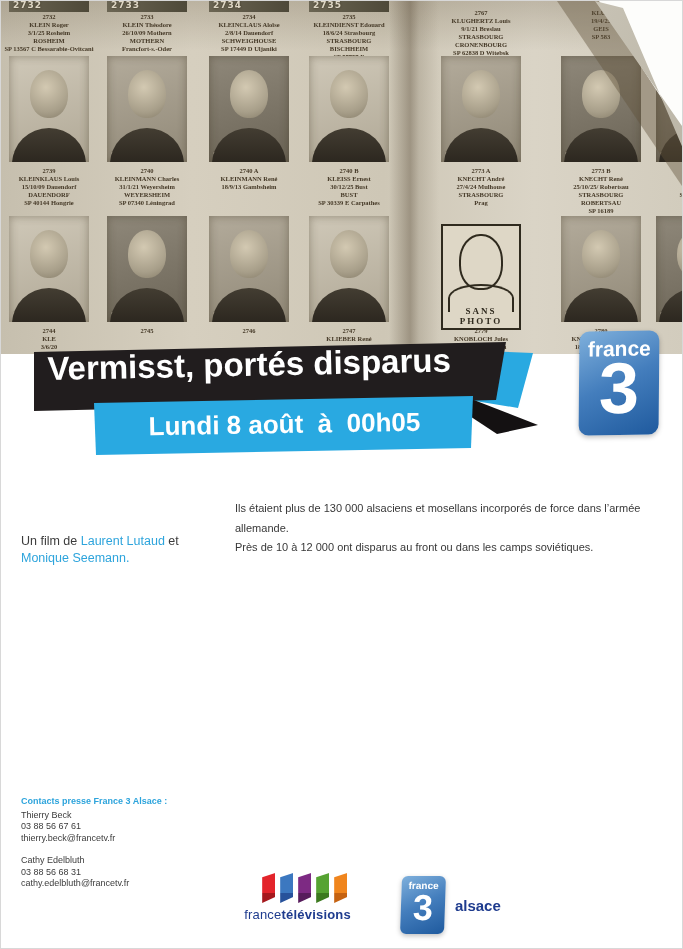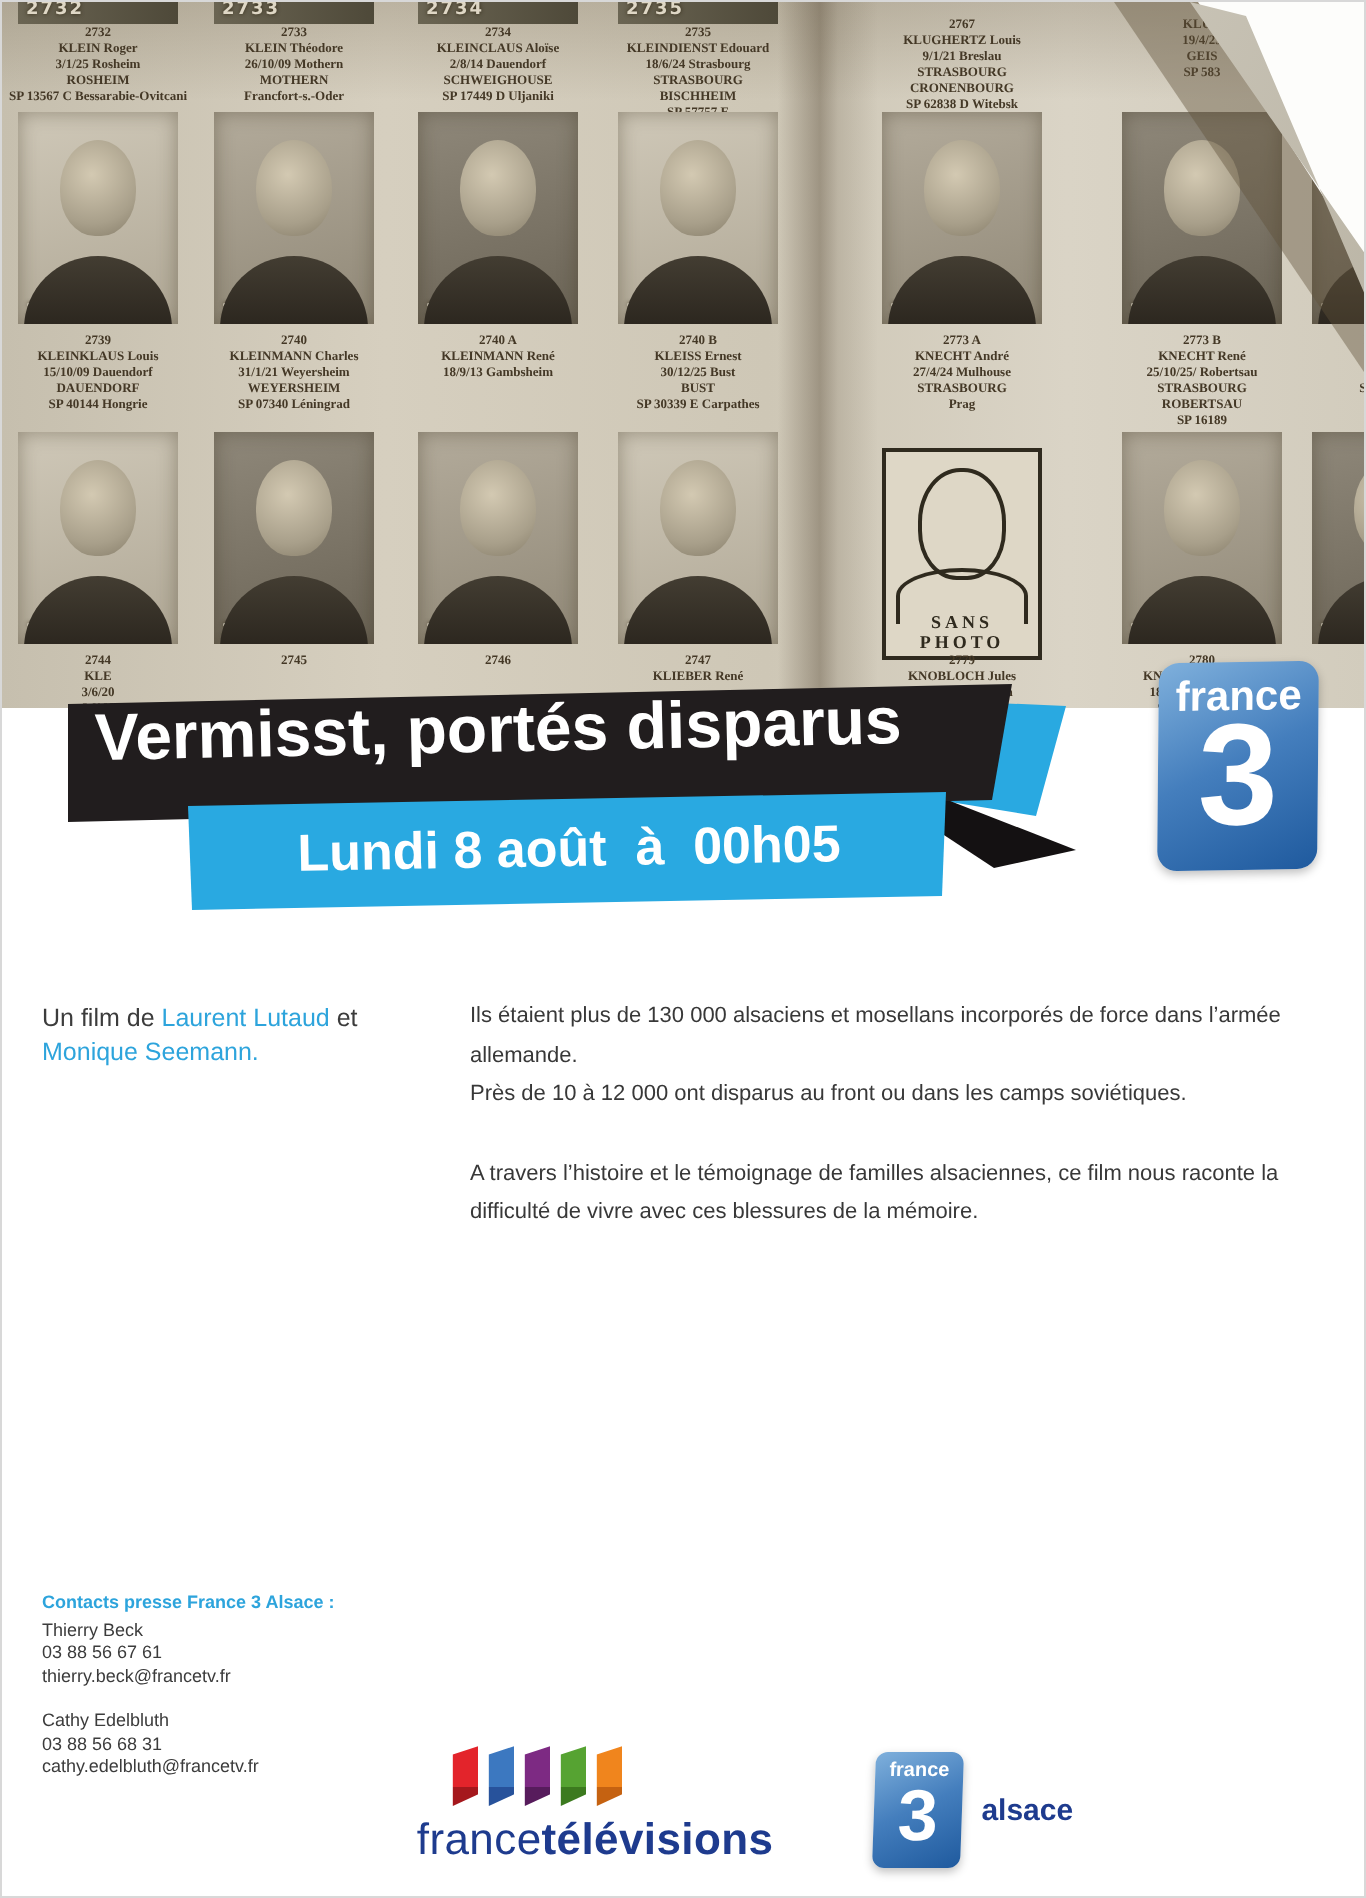--- a/index.html
+++ b/index.html
@@ -60,38 +60,38 @@
 
   
   .f3-shape{background:linear-gradient(155deg,#7fb0dc 0%,#447ebd 48%,#1f5a9e 100%);box-shadow:0 2px 5px rgba(0,0,0,.25);}
   .f3big{position:absolute;left:578px;top:330px;width:80px;height:104px;border-radius:10px;
     transform:rotate(-1deg) skewX(-1.5deg);}
   .f3big .fr{margin-top:7px;text-align:center;color:#fff;font-weight:bold;font-size:21px;line-height:21px;}
   .f3big .three{text-align:center;color:#fff;font-weight:bold;font-size:72px;line-height:66px;margin-top:-4px;}
 
   
   .credits{position:absolute;left:20px;top:500px;width:198px;font-size:12.5px;line-height:16.5px;color:var(--text);}
-  .credits .blk{margin-bottom:20px;}
+  .credits .blk{margin-bottom:20px;margin-top:32px;}
   .blue{color:var(--link-blue);}
   .support{white-space:pre-line;}
   .main-col{position:absolute;left:234px;top:498px;width:436px;font-size:11px;line-height:19.5px;color:#383838;}
   .main-col p{margin:0 0 20px 0;white-space:pre-line;}
   .contacts{position:absolute;left:20px;top:795px;font-size:9px;line-height:11.5px;color:var(--text);}
   .contacts .head{color:var(--link-blue);font-weight:bold;margin-bottom:2px;}
   .contacts .entry{margin-bottom:11px;}
   .note{position:absolute;right:21px;top:820px;width:360px;text-align:right;font-size:11.5px;line-height:15px;
     font-weight:bold;font-style:italic;color:var(--royal-blue);white-space:pre-line;}
 
   
   .footer{position:absolute;top:872px;left:0;width:683px;display:flex;justify-content:center;
     align-items:flex-start;gap:50px;transform:translateX(30px);}
   .ftv{display:flex;flex-direction:column;}
   .flags{display:flex;gap:5px;height:32px;margin-left:18px;align-items:flex-start;}
   .flag{width:13px;height:30px;clip-path:polygon(0 14%,100% 0,100% 80%,0 100%);}
-  .ftv-text{font-size:22px;color:var(--brand-blue);margin-top:2px;letter-spacing:.2px;}
+  .ftv-text{font-size:13px;color:var(--brand-blue);margin-top:2px;letter-spacing:.2px;}
   .ftv-text .bold{font-weight:bold;}
   .f3a{display:flex;align-items:center;margin-top:3px;}
   .f3small{width:44px;height:58px;border-radius:6px;transform:skewX(-2deg);}
   .f3small .fr{font-size:10px;font-weight:bold;color:#fff;text-align:center;margin-top:5px;line-height:10px;}
   .f3small .three{font-size:36px;font-weight:bold;color:#fff;text-align:center;line-height:34px;}
   .alsace{font-size:15px;font-weight:bold;color:var(--brand-blue);margin-left:10px;}
 </style>
 </head>
 <body>
 
@@ -299,21 +299,20 @@
     <div class="three">3</div>
   </div>
 
   <div class="credits">
     <div class="blk"><span>Un film de </span><span class="blue">Laurent Lutaud</span><span> et </span><span class="blue">Monique Seemann.</span></div>
   </div>
 
   <div class="main-col">
     <p>Ils étaient plus de 130 000 alsaciens et mosellans incorporés de force dans l’armée allemande.
 Près de 10 à 12 000 ont disparus au front ou dans les camps soviétiques.</p>
-    <p>A travers l’histoire et le témoignage de familles alsaciennes, ce film nous raconte la difficulté de vivre avec ces blessures de la mémoire.</p>
   </div>
 
   <div class="contacts">
     <div class="head">Contacts presse France 3 Alsace :</div>
     <div class="entry">
       <div>Thierry Beck</div>
       <div>03 88 56 67 61</div>
       <div>thierry.beck@francetv.fr</div>
     </div>
     <div class="entry">

